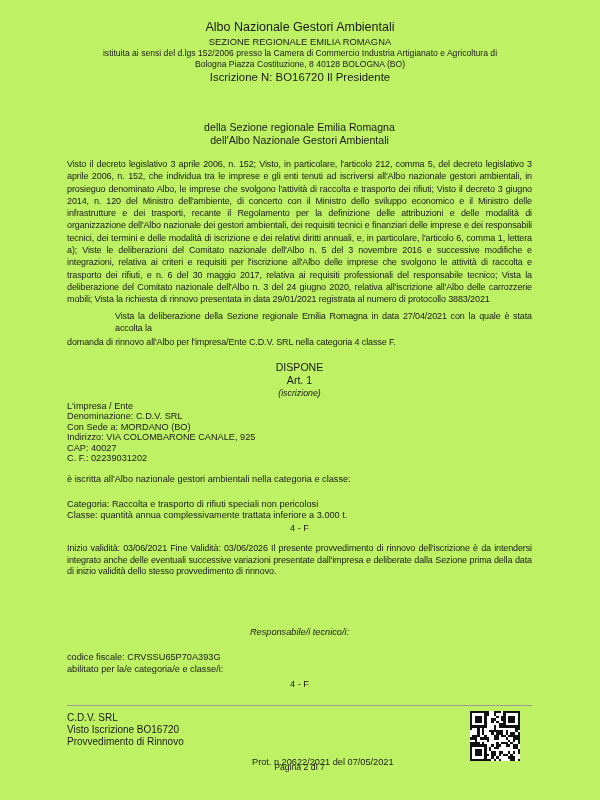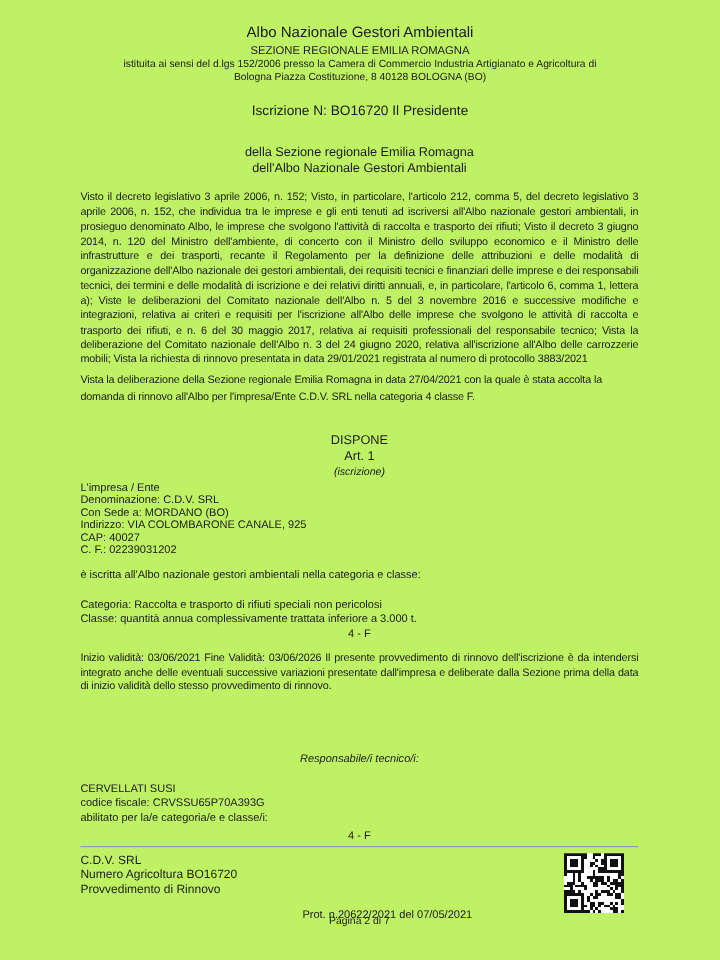--- a/index.html
+++ b/index.html
@@ -15,28 +15,28 @@
   .full{position:absolute;left:0;width:600px;}
   .center{text-align:center;}
   .justify{text-align:justify;}
   .italic{font-style:italic;}
 
   
   .hdr{top:20px;}
   .doc-title{font-size:12.5px;line-height:15px;}
   .doc-section{font-size:9.4px;line-height:12px;margin-top:1px;}
   .doc-inst{font-size:8.6px;line-height:10.6px;}
-  .doc-reg{font-size:11.4px;line-height:14px;margin-top:17px;}
+  .doc-reg{font-size:11.4px;line-height:14px;margin-top:1px;}
 
   
   .subhdr{top:121px;font-size:10.6px;line-height:13px;}
 
   
   .preamble{top:158px;font-size:9px;line-height:12.3px;letter-spacing:-0.12px;}
-  .preamble .p2{margin-top:4px;}
+  .preamble .p2{margin-top:4px;margin-left:48px;}
   .preamble .p3{margin-top:2px;}
 
   
   .dispone{top:361px;}
   .dispone-title{font-size:10.6px;line-height:13px;}
   .dispone-art{font-size:10.6px;line-height:13px;}
   .dispone-sub{font-size:8.8px;line-height:12.5px;}
 
   
   .company{top:401px;font-size:9.2px;line-height:10.45px;}
@@ -104,31 +104,30 @@
     <div>Categoria: Raccolta e trasporto di rifiuti speciali non pericolosi</div>
     <div>Classe: quantità annua complessivamente trattata inferiore a 3.000 t.</div>
     <div class="center code-line">4 - F</div>
   </div>
 
   <div class="abs justify validity">Inizio validità: 03/06/2021 Fine Validità: 03/06/2026 Il presente provvedimento di rinnovo dell'iscrizione è da intendersi integrato anche delle eventuali successive variazioni presentate dall'impresa e deliberate dalla Sezione prima della data di inizio validità dello stesso provvedimento di rinnovo.</div>
 
   <div class="abs center italic resp-head">Responsabile/i tecnico/i:</div>
 
   <div class="abs resp">
-    <div>CERVELLATI SUSI</div>
     <div>codice fiscale: CRVSSU65P70A393G</div>
     <div>abilitato per la/e categoria/e e classe/i:</div>
     <div class="center code-line">4 - F</div>
   </div>
 
   <div class="abs footer-divider"></div>
 
   <div class="abs footer-left">
     <div>C.D.V. SRL</div>
-    <div>Numero Agricoltura BO16720</div>
+    <div>Visto Iscrizione BO16720</div>
     <div>Provvedimento di Rinnovo</div>
   </div>
 
   <div class="footer-prot">Prot. n.20622/2021 del 07/05/2021</div>
 
   <svg id="qr-svg" class="qr" viewBox="0 0 21 21" shape-rendering="crispEdges">
       <rect x="0" y="0" width="21" height="21" fill="#ffffff"></rect>
       <rect x="0" y="0" width="7" height="7" fill="#111111"></rect>
       <rect x="1" y="1" width="5" height="5" fill="#ffffff"></rect>
       <rect x="2" y="2" width="3" height="3" fill="#111111"></rect>

